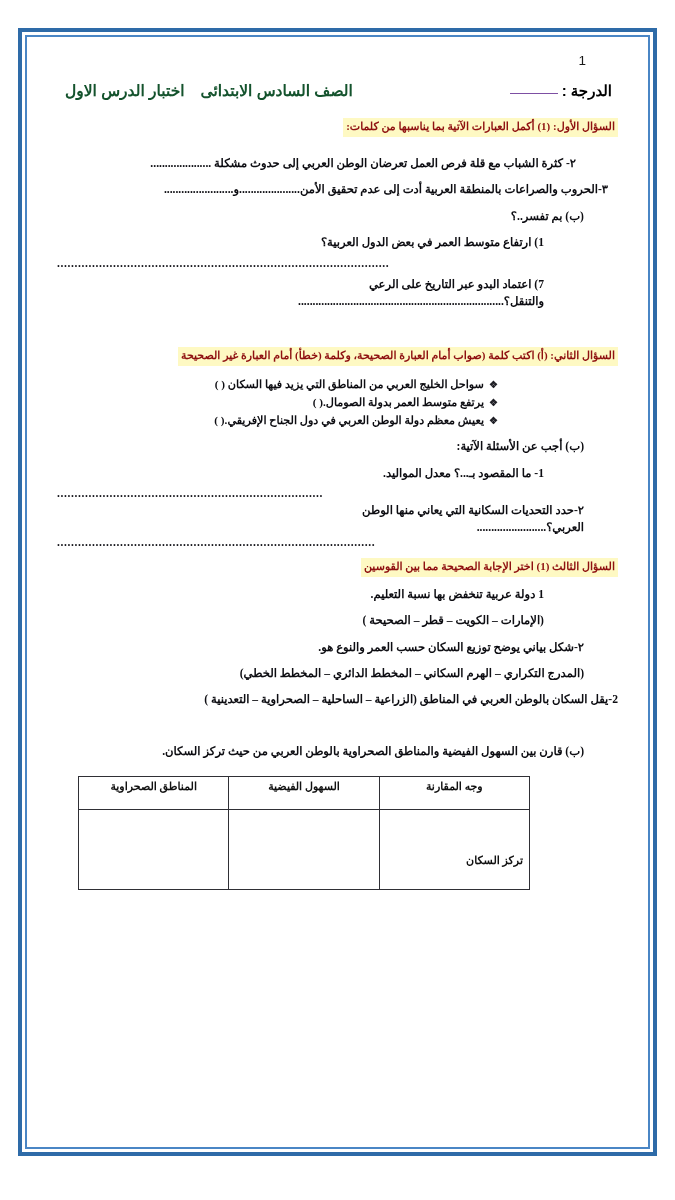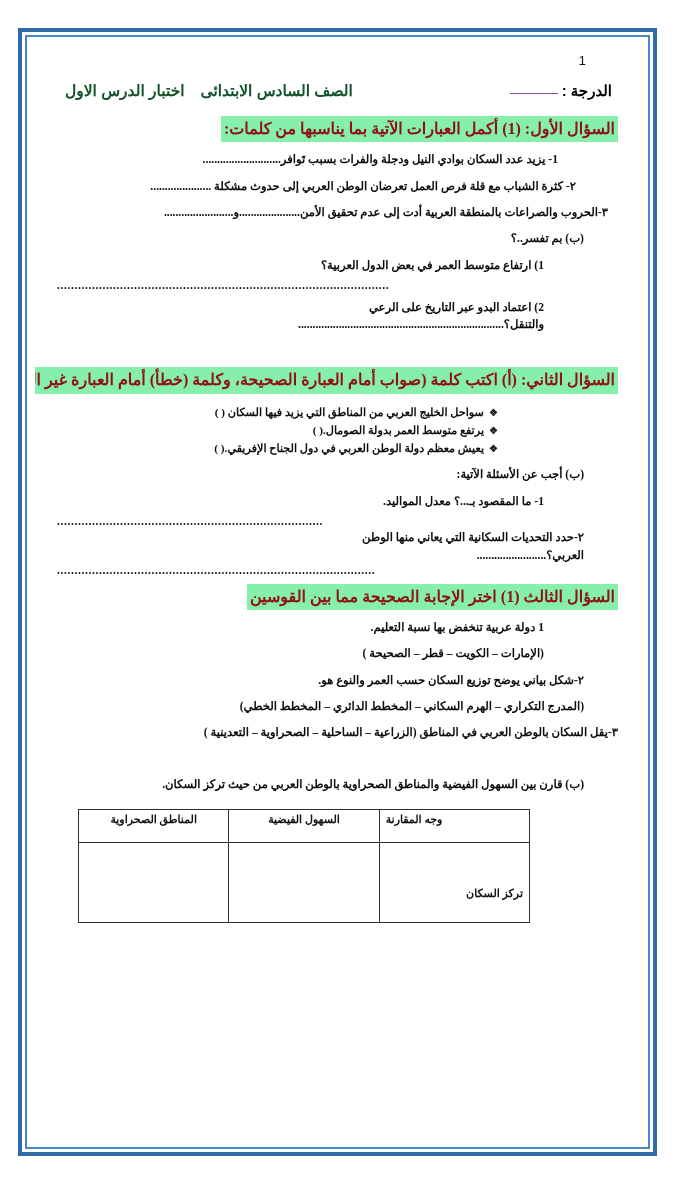--- a/index.html
+++ b/index.html
@@ -98,24 +98,24 @@
     display: inline-block;
     width: 48px;
     border-bottom: 1.6px solid #7d4fa3;
     margin-right: 4px;
     vertical-align: 2px;
   }
 
   
   .q-banner {
     display: inline-block;
-    background: #86efac;
+    background: #fef9c3;
     color: #8f1111;
     font-weight: 700;
-    font-size: 16px;
+    font-size: 11px;
     line-height: 1.45;
     padding: 1px 3px 2px 3px;
     font-family: "Liberation Serif", serif;
     white-space: nowrap;
   }
   .banner-wrap {
     text-align: right;
     padding-left: 8px;
   }
 
@@ -183,21 +183,21 @@
     border: 1.3px solid #2f2f35;
     vertical-align: top;
     padding: 3px 6px 3px 6px;
     font-size: 11px;
     font-weight: 700;
     color: #111;
     height: 26px;
     font-family: "Liberation Serif", serif;
   }
   .cmp-table td.head { text-align: center; }
-  .cmp-table td.head.first { text-align: left; margin-left: 36px; }
+  .cmp-table td.head.first { text-align: center; margin-left: 36px; }
   .cmp-table tr.body-row td { height: 54px; }
   .cmp-table tr.body-row td.first {
     text-align: right;
     vertical-align: bottom;
     padding-bottom: 22px;
   }
 </style>
 </head>
 <body>
 
@@ -220,39 +220,38 @@
       </div>
 
       <div class="spacer-m"></div>
 
       <div class="banner-wrap">
         <span class="q-banner">السؤال الأول: (1) أكمل العبارات الآتية بما يناسبها من كلمات:</span>
       </div>
 
       <div class="spacer-s"></div>
 
-      <div class="line row-q1a">1- يزيد عدد السكان بوادي النيل ودجلة والفرات بسبب تَوافر...........................</div>
       <div class="spacer-s"></div>
       <div class="line row-q1b">٢- كثرة الشباب مع قلة فرص العمل تعرضان الوطن العربي إلى حدوث مشكلة .....................</div>
       <div class="spacer-s"></div>
       <div class="line row-q1c">٣-الحروب والصراعات بالمنطقة العربية أدت إلى عدم تحقيق الأمن.....................و........................</div>
 
       <div class="spacer-s"></div>
 
       <div class="line indent-1">(ب) بم تفسر..؟</div>
 
       <div class="spacer-s"></div>
 
       <div class="line indent-2">1)  ارتفاع متوسط العمر في بعض الدول العربية؟</div>
 
       <div class="spacer-xs"></div>
       <div class="dots dots-full">...............................................................................................</div>
 
       <div class="spacer-xs"></div>
-      <div class="line indent-2">2)  اعتماد البدو عبر التاريخ على الرعي</div>
+      <div class="line indent-2">7)  اعتماد البدو عبر التاريخ على الرعي</div>
       <div class="line indent-2">والتنقل؟.......................................................................</div>
 
       <div class="spacer-xl"></div>
 
       <div class="banner-wrap">
         <span class="q-banner">السؤال الثاني: (أ) اكتب كلمة (صواب أمام العبارة الصحيحة، وكلمة (خطأ) أمام العبارة غير الصحيحة</span>
       </div>
 
       <div class="spacer-s"></div>
 
@@ -292,21 +291,21 @@
       <div class="spacer-s"></div>
 
       <div class="line indent-2">1 دولة عربية تنخفض بها نسبة التعليم.</div>
       <div class="spacer-s"></div>
       <div class="line indent-2">(الإمارات – الكويت – قطر – الصحيحة )</div>
       <div class="spacer-s"></div>
       <div class="line indent-1">٢-شكل بياني يوضح توزيع السكان حسب العمر والنوع هو.</div>
       <div class="spacer-s"></div>
       <div class="line indent-1">(المدرج التكراري – الهرم السكاني – المخطط الدائري – المخطط الخطي)</div>
       <div class="spacer-s"></div>
-      <div class="line">٣-يقل السكان بالوطن العربي في المناطق (الزراعية – الساحلية – الصحراوية – التعدينية )</div>
+      <div class="line">2-يقل السكان بالوطن العربي في المناطق (الزراعية – الساحلية – الصحراوية – التعدينية )</div>
 
       <div class="spacer-xl"></div>
 
       <div class="line indent-1">(ب) قارن بين السهول الفيضية والمناطق الصحراوية بالوطن العربي من حيث تركز السكان.</div>
 
       <div class="spacer-m"></div>
 
       <table class="cmp-table">
         <tbody>
           <tr>

